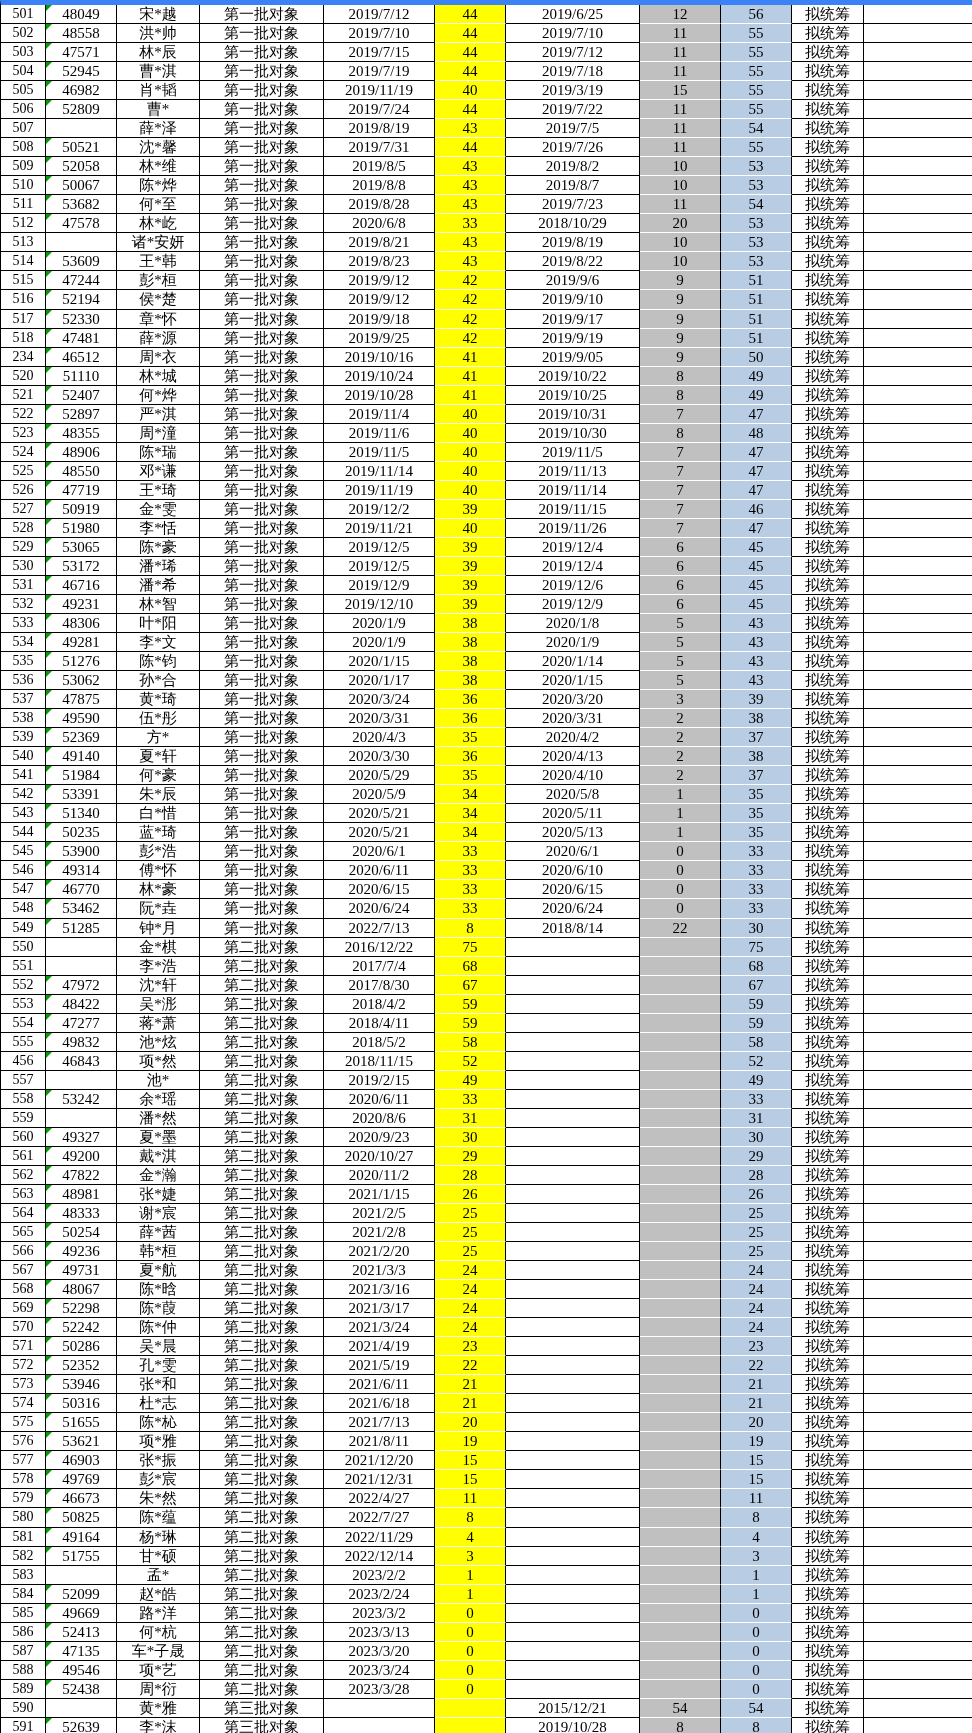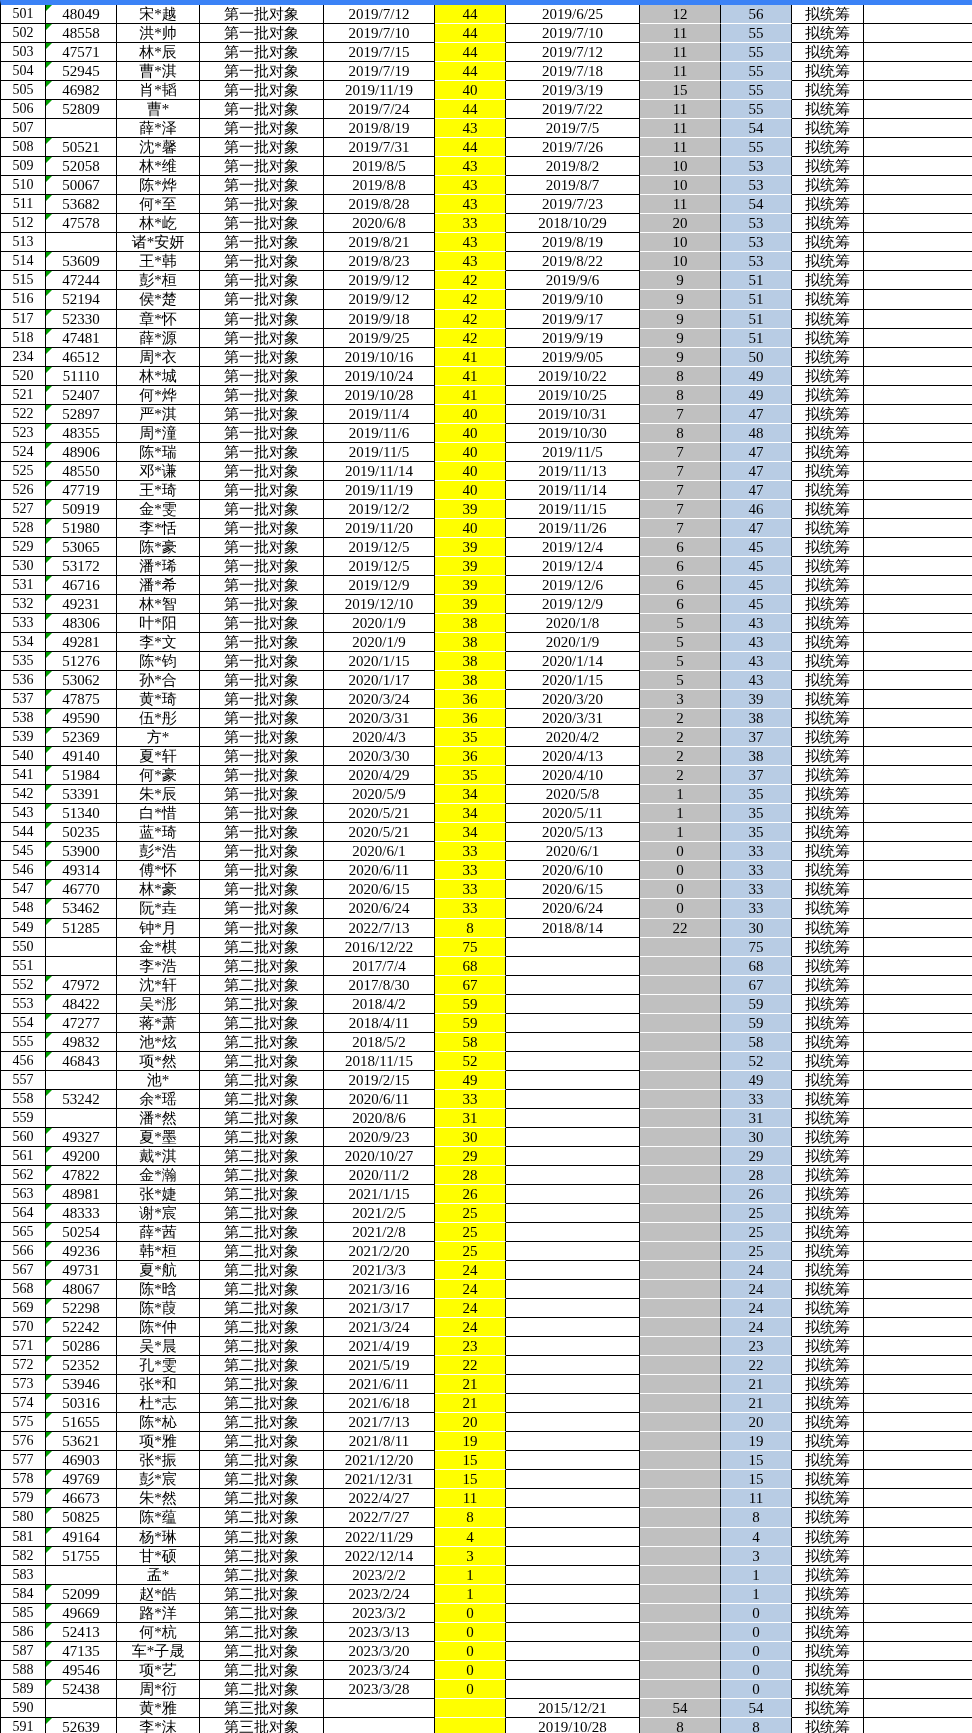--- a/index.html
+++ b/index.html
@@ -396,21 +396,21 @@
           <td class="c7"><span>7</span></td>
           <td class="c8"><span>46</span></td>
           <td class="c9"><span>拟统筹</span></td>
           <td class="c10"><span></span></td>
         </tr>
         <tr>
           <td class="c0"><span>528</span></td>
           <td class="c1"><span class="tri"></span><span>51980</span></td>
           <td class="c2"><span>李*恬</span></td>
           <td class="c3"><span>第一批对象</span></td>
-          <td class="c4"><span>2019/11/20</span></td>
+          <td class="c4"><span>2019/11/21</span></td>
           <td class="c5"><span>40</span></td>
           <td class="c6"><span>2019/11/26</span></td>
           <td class="c7"><span>7</span></td>
           <td class="c8"><span>47</span></td>
           <td class="c9"><span>拟统筹</span></td>
           <td class="c10"><span></span></td>
         </tr>
         <tr>
           <td class="c0"><span>529</span></td>
           <td class="c1"><span class="tri"></span><span>53065</span></td>
@@ -565,21 +565,21 @@
           <td class="c7"><span>2</span></td>
           <td class="c8"><span>38</span></td>
           <td class="c9"><span>拟统筹</span></td>
           <td class="c10"><span></span></td>
         </tr>
         <tr>
           <td class="c0"><span>541</span></td>
           <td class="c1"><span class="tri"></span><span>51984</span></td>
           <td class="c2"><span>何*豪</span></td>
           <td class="c3"><span>第一批对象</span></td>
-          <td class="c4"><span>2020/4/29</span></td>
+          <td class="c4"><span>2020/5/29</span></td>
           <td class="c5"><span>35</span></td>
           <td class="c6"><span>2020/4/10</span></td>
           <td class="c7"><span>2</span></td>
           <td class="c8"><span>37</span></td>
           <td class="c9"><span>拟统筹</span></td>
           <td class="c10"><span></span></td>
         </tr>
         <tr>
           <td class="c0"><span>542</span></td>
           <td class="c1"><span class="tri"></span><span>53391</span></td>

